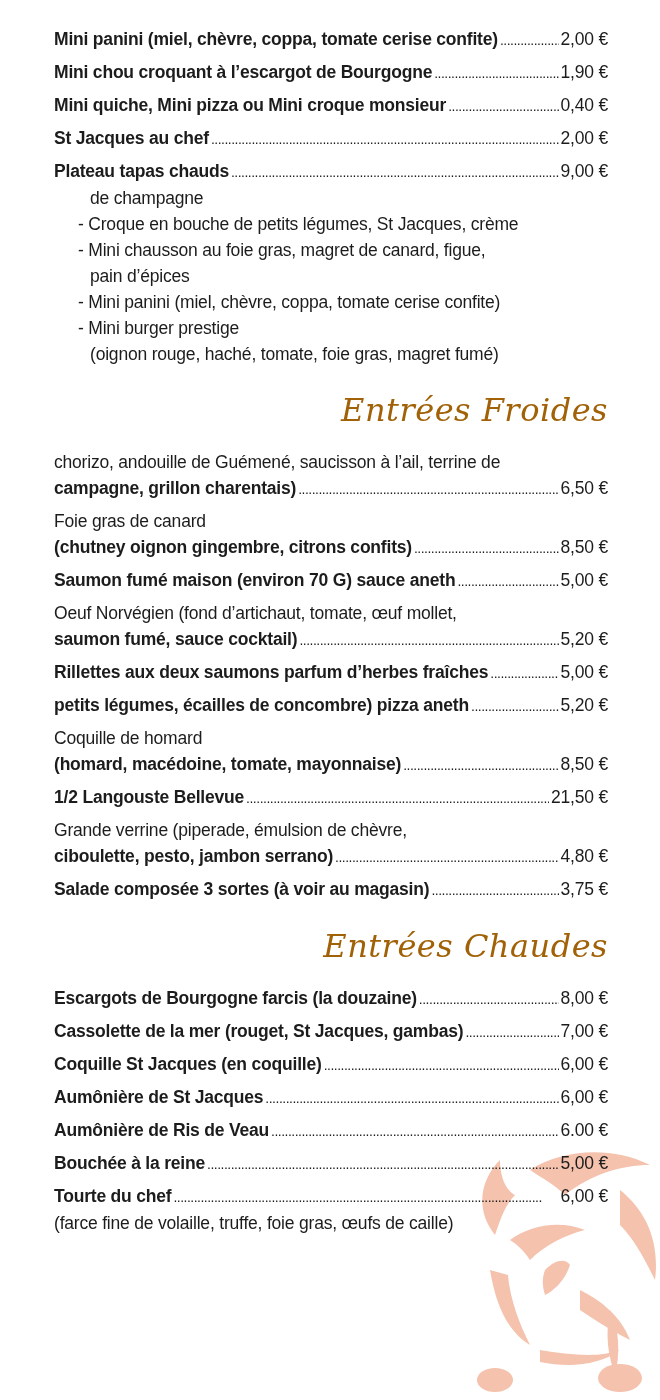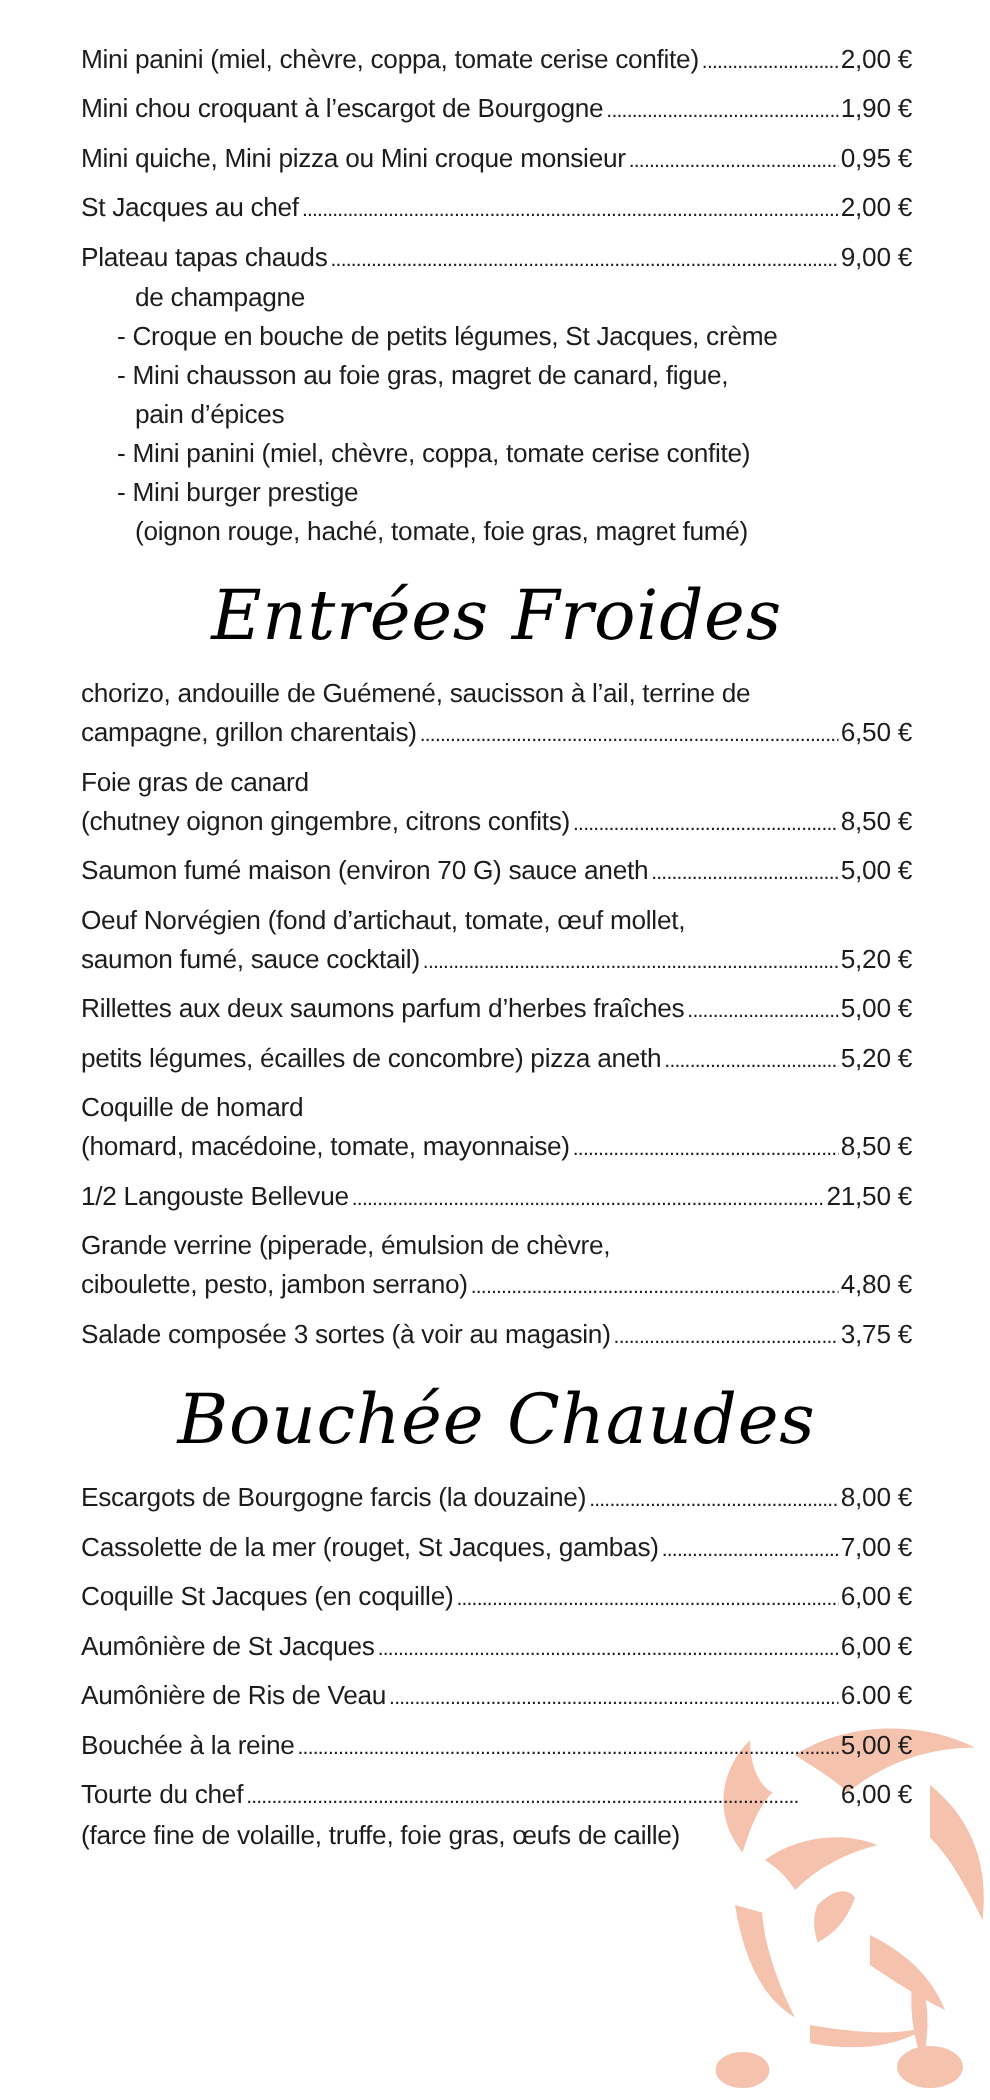--- a/index.html
+++ b/index.html
@@ -3,32 +3,32 @@
 <meta charset="utf-8">
 <style>
   html, body { margin:0; padding:0; }
   body {
     width:660px; height:1400px; background:#ffffff; position:relative; overflow:hidden;
     font-family:"Liberation Sans", sans-serif; color:#1c1c1c;
   }
   .watermark { position:absolute; left:470px; top:1140px; width:200px; height:260px; z-index:0; }
   .content { position:absolute; left:54px; top:0; width:554px; z-index:1; }
   .row { display:flex; align-items:baseline; font-size:17.5px; line-height:26px; letter-spacing:-0.2px; white-space:nowrap; }
-  .row .label { flex:0 0 auto; }
+  .row .label { flex:0 0 auto;font-weight:bold; }
   .row .dots { flex:1 1 auto; overflow:hidden; margin:0 2px; }
   .row .dots::after { content:". . . . . . . . . . . . . . . . . . . . . . . . . . . . . . . . . . . . . . . . . . . . . . . . . . . . . . . . . . . . . . . . . . . . . . . . . . . . . . . . . . . . . . . . . . . . . . . . . . . . . . . . . . . . ."; letter-spacing:-2.2px; font-size:14px; }
   .row .price { flex:0 0 auto; }
   .line { font-size:17.5px; line-height:26px; letter-spacing:-0.2px; white-space:nowrap; }
   .item { margin-bottom:6px; }
   .sub { padding-left:24px; }
   .sub .line { text-indent:0; }
   .sub .cont { padding-left:12px; }
   .heading {
-    font-family:"DejaVu Serif", serif; font-style:italic; color:#000000;
-    font-size:46px; text-align:center; margin:18px 0 14px 0; line-height:50px; letter-spacing:0.5px;
+    font-family:"DejaVu Serif", serif; font-style:italic; color:#a16207;
+    font-size:32px; text-align:right; margin:18px 0 14px 0; line-height:50px; letter-spacing:0.5px;
   }
 </style>
 </head>
 <body>
 
 <svg class="watermark" viewBox="0 0 200 260">
   <g fill="#f4c2ad">
     <path d="M30 20 C10 40 5 70 25 95 C30 80 35 65 45 55 C35 50 30 35 30 20Z"></path>
     <path d="M60 30 C90 10 140 5 180 25 C150 25 120 35 95 55 C85 45 72 38 60 30Z"></path>
     <path d="M40 100 C60 85 90 80 115 90 C95 95 75 105 60 120 C55 112 48 105 40 100Z"></path>
@@ -52,21 +52,21 @@
         <span class="price">2,00 €</span>
       </div>
     <div class="row item">
         <span class="label">Mini chou croquant à l’escargot de Bourgogne</span>
         <span class="dots"></span>
         <span class="price">1,90 €</span>
       </div>
     <div class="row item">
         <span class="label">Mini quiche, Mini pizza ou Mini croque monsieur</span>
         <span class="dots"></span>
-        <span class="price">0,95 €</span>
+        <span class="price">0,40 €</span>
       </div>
     <div class="row item">
         <span class="label">St Jacques au chef</span>
         <span class="dots"></span>
         <span class="price">2,00 €</span>
       </div>
     <div class="row">
         <span class="label">Plateau tapas chauds</span>
         <span class="dots"></span>
         <span class="price">9,00 €</span>
@@ -147,21 +147,21 @@
           <span class="price">4,80 €</span>
         </div>
     </div>
     <div class="row">
         <span class="label">Salade composée 3 sortes (à voir au magasin)</span>
         <span class="dots"></span>
         <span class="price">3,75 €</span>
       </div>
   </div>
 
-  <div class="heading">Bouchée Chaudes</div>
+  <div class="heading">Entrées Chaudes</div>
 
   <div>
     <div class="row item">
         <span class="label">Escargots de Bourgogne farcis (la douzaine)</span>
         <span class="dots"></span>
         <span class="price">8,00 €</span>
       </div>
     <div class="row item">
         <span class="label">Cassolette de la mer (rouget, St Jacques, gambas)</span>
         <span class="dots"></span>

